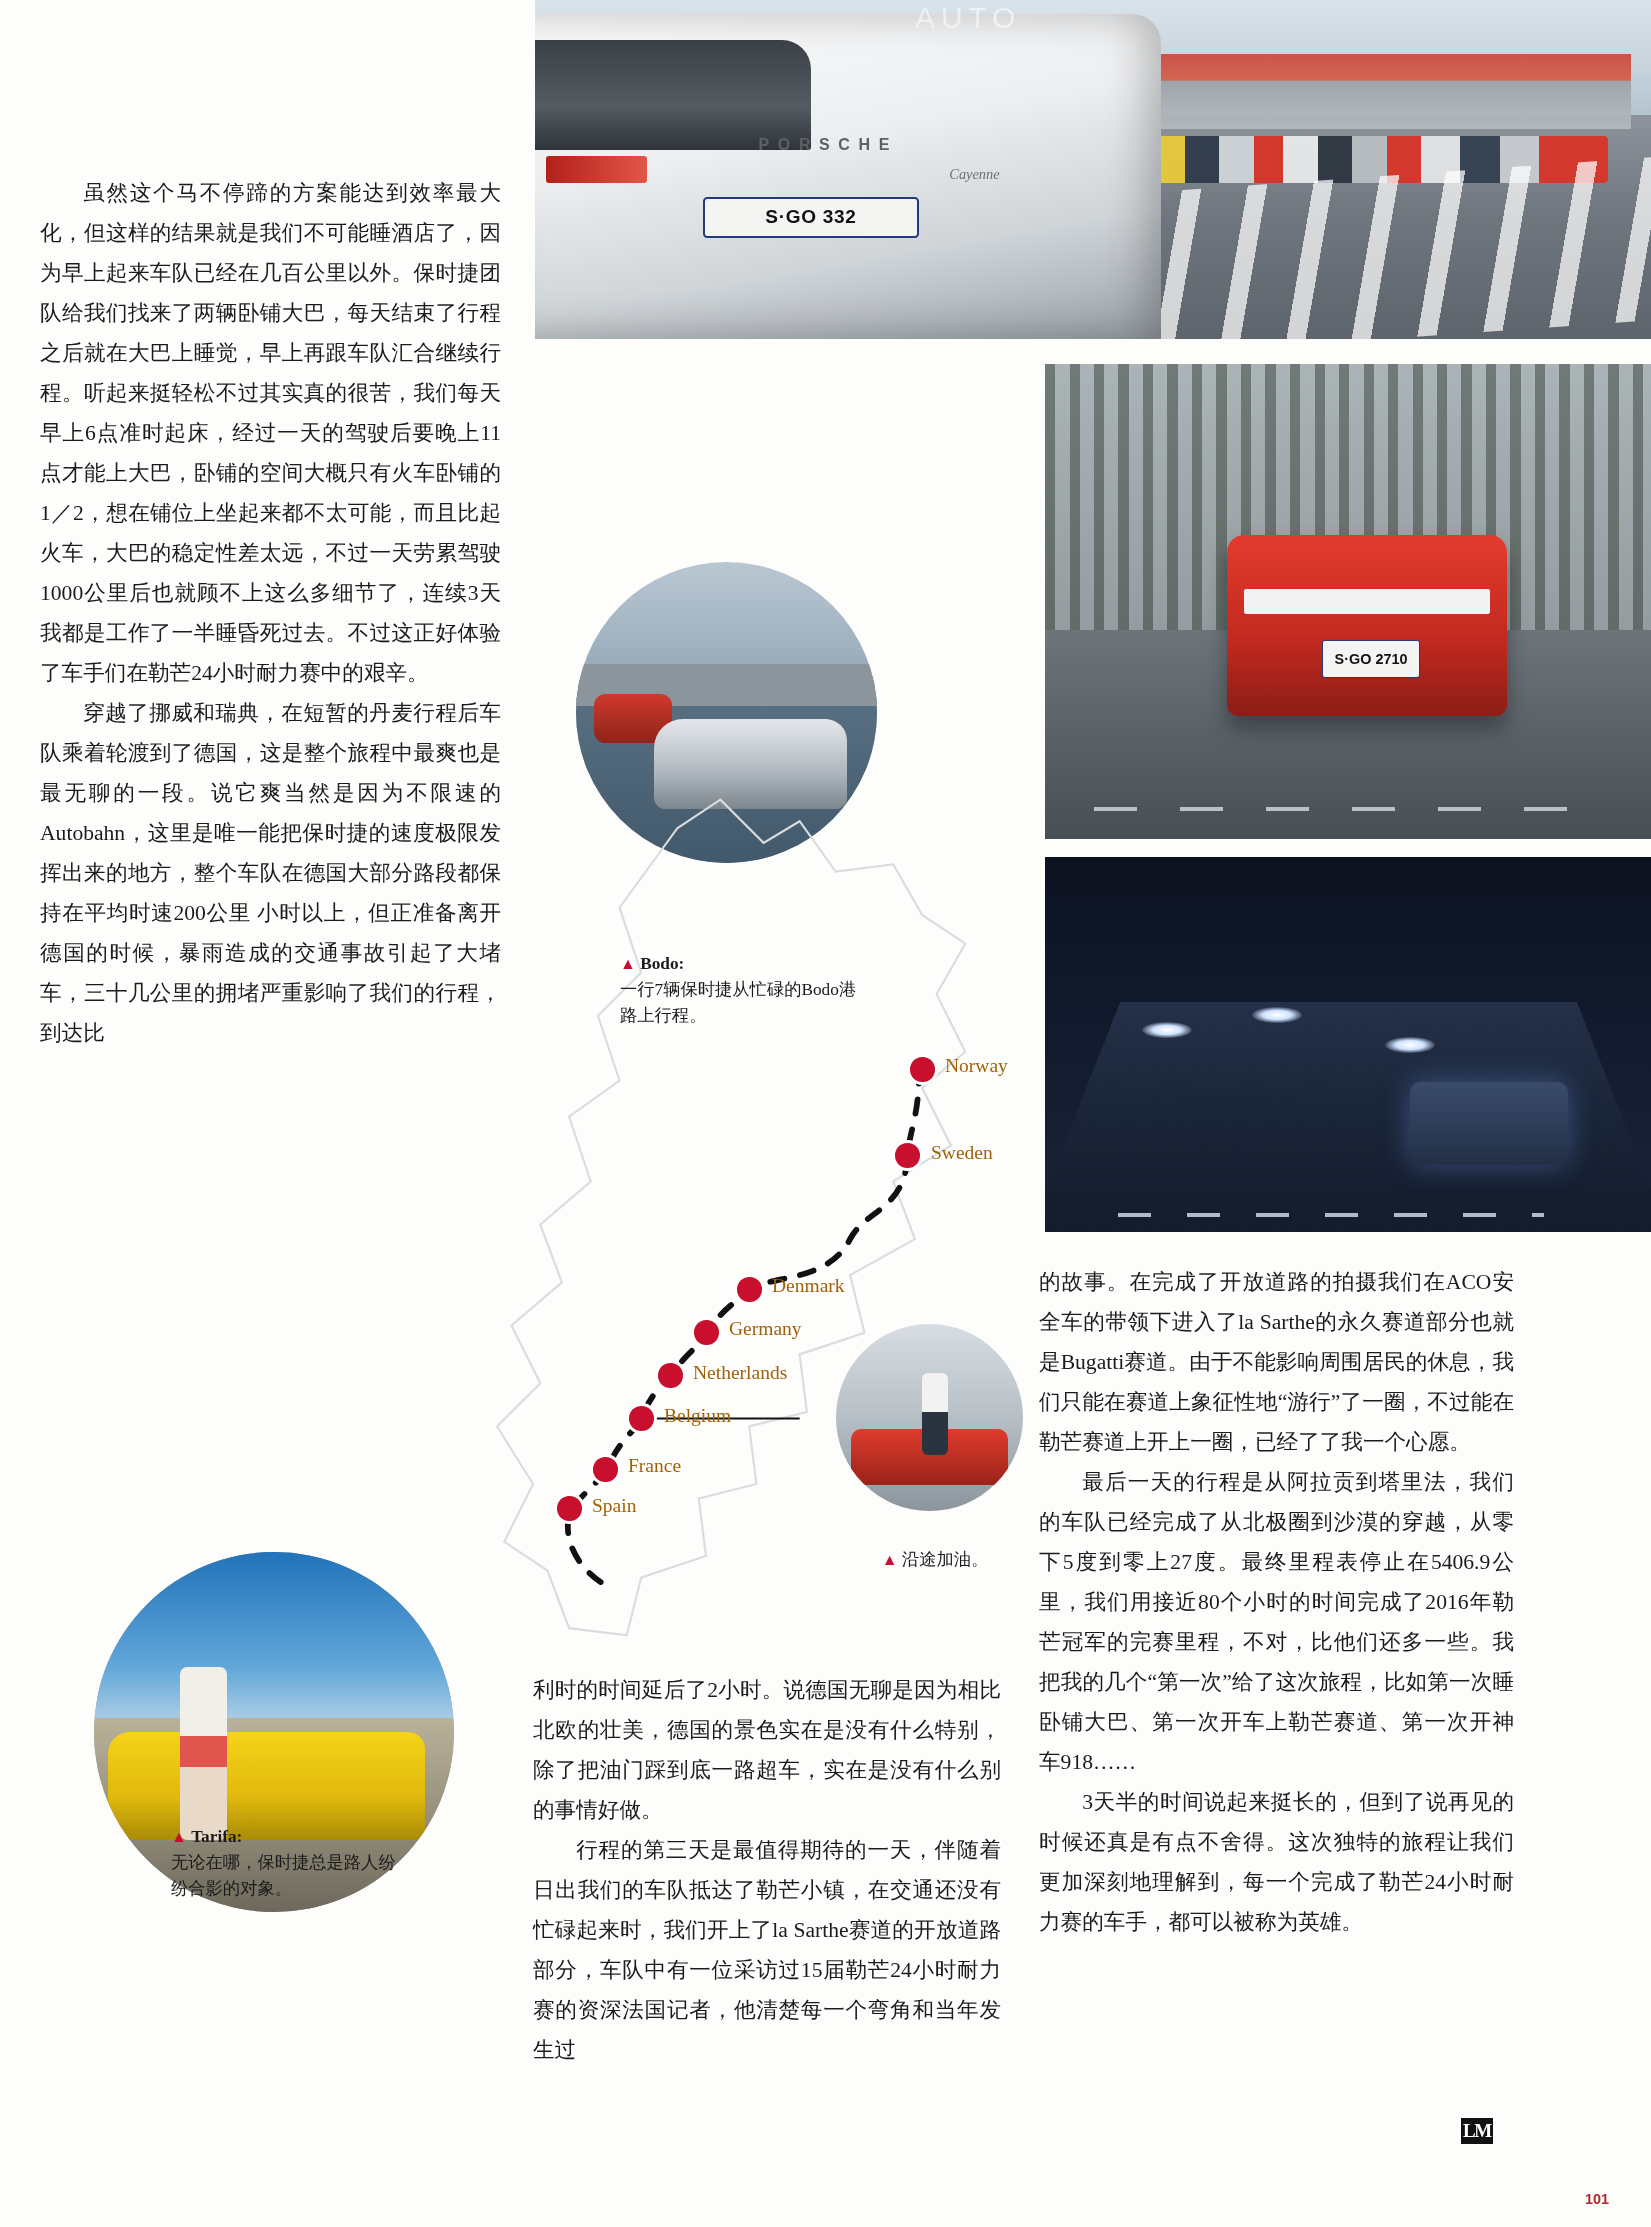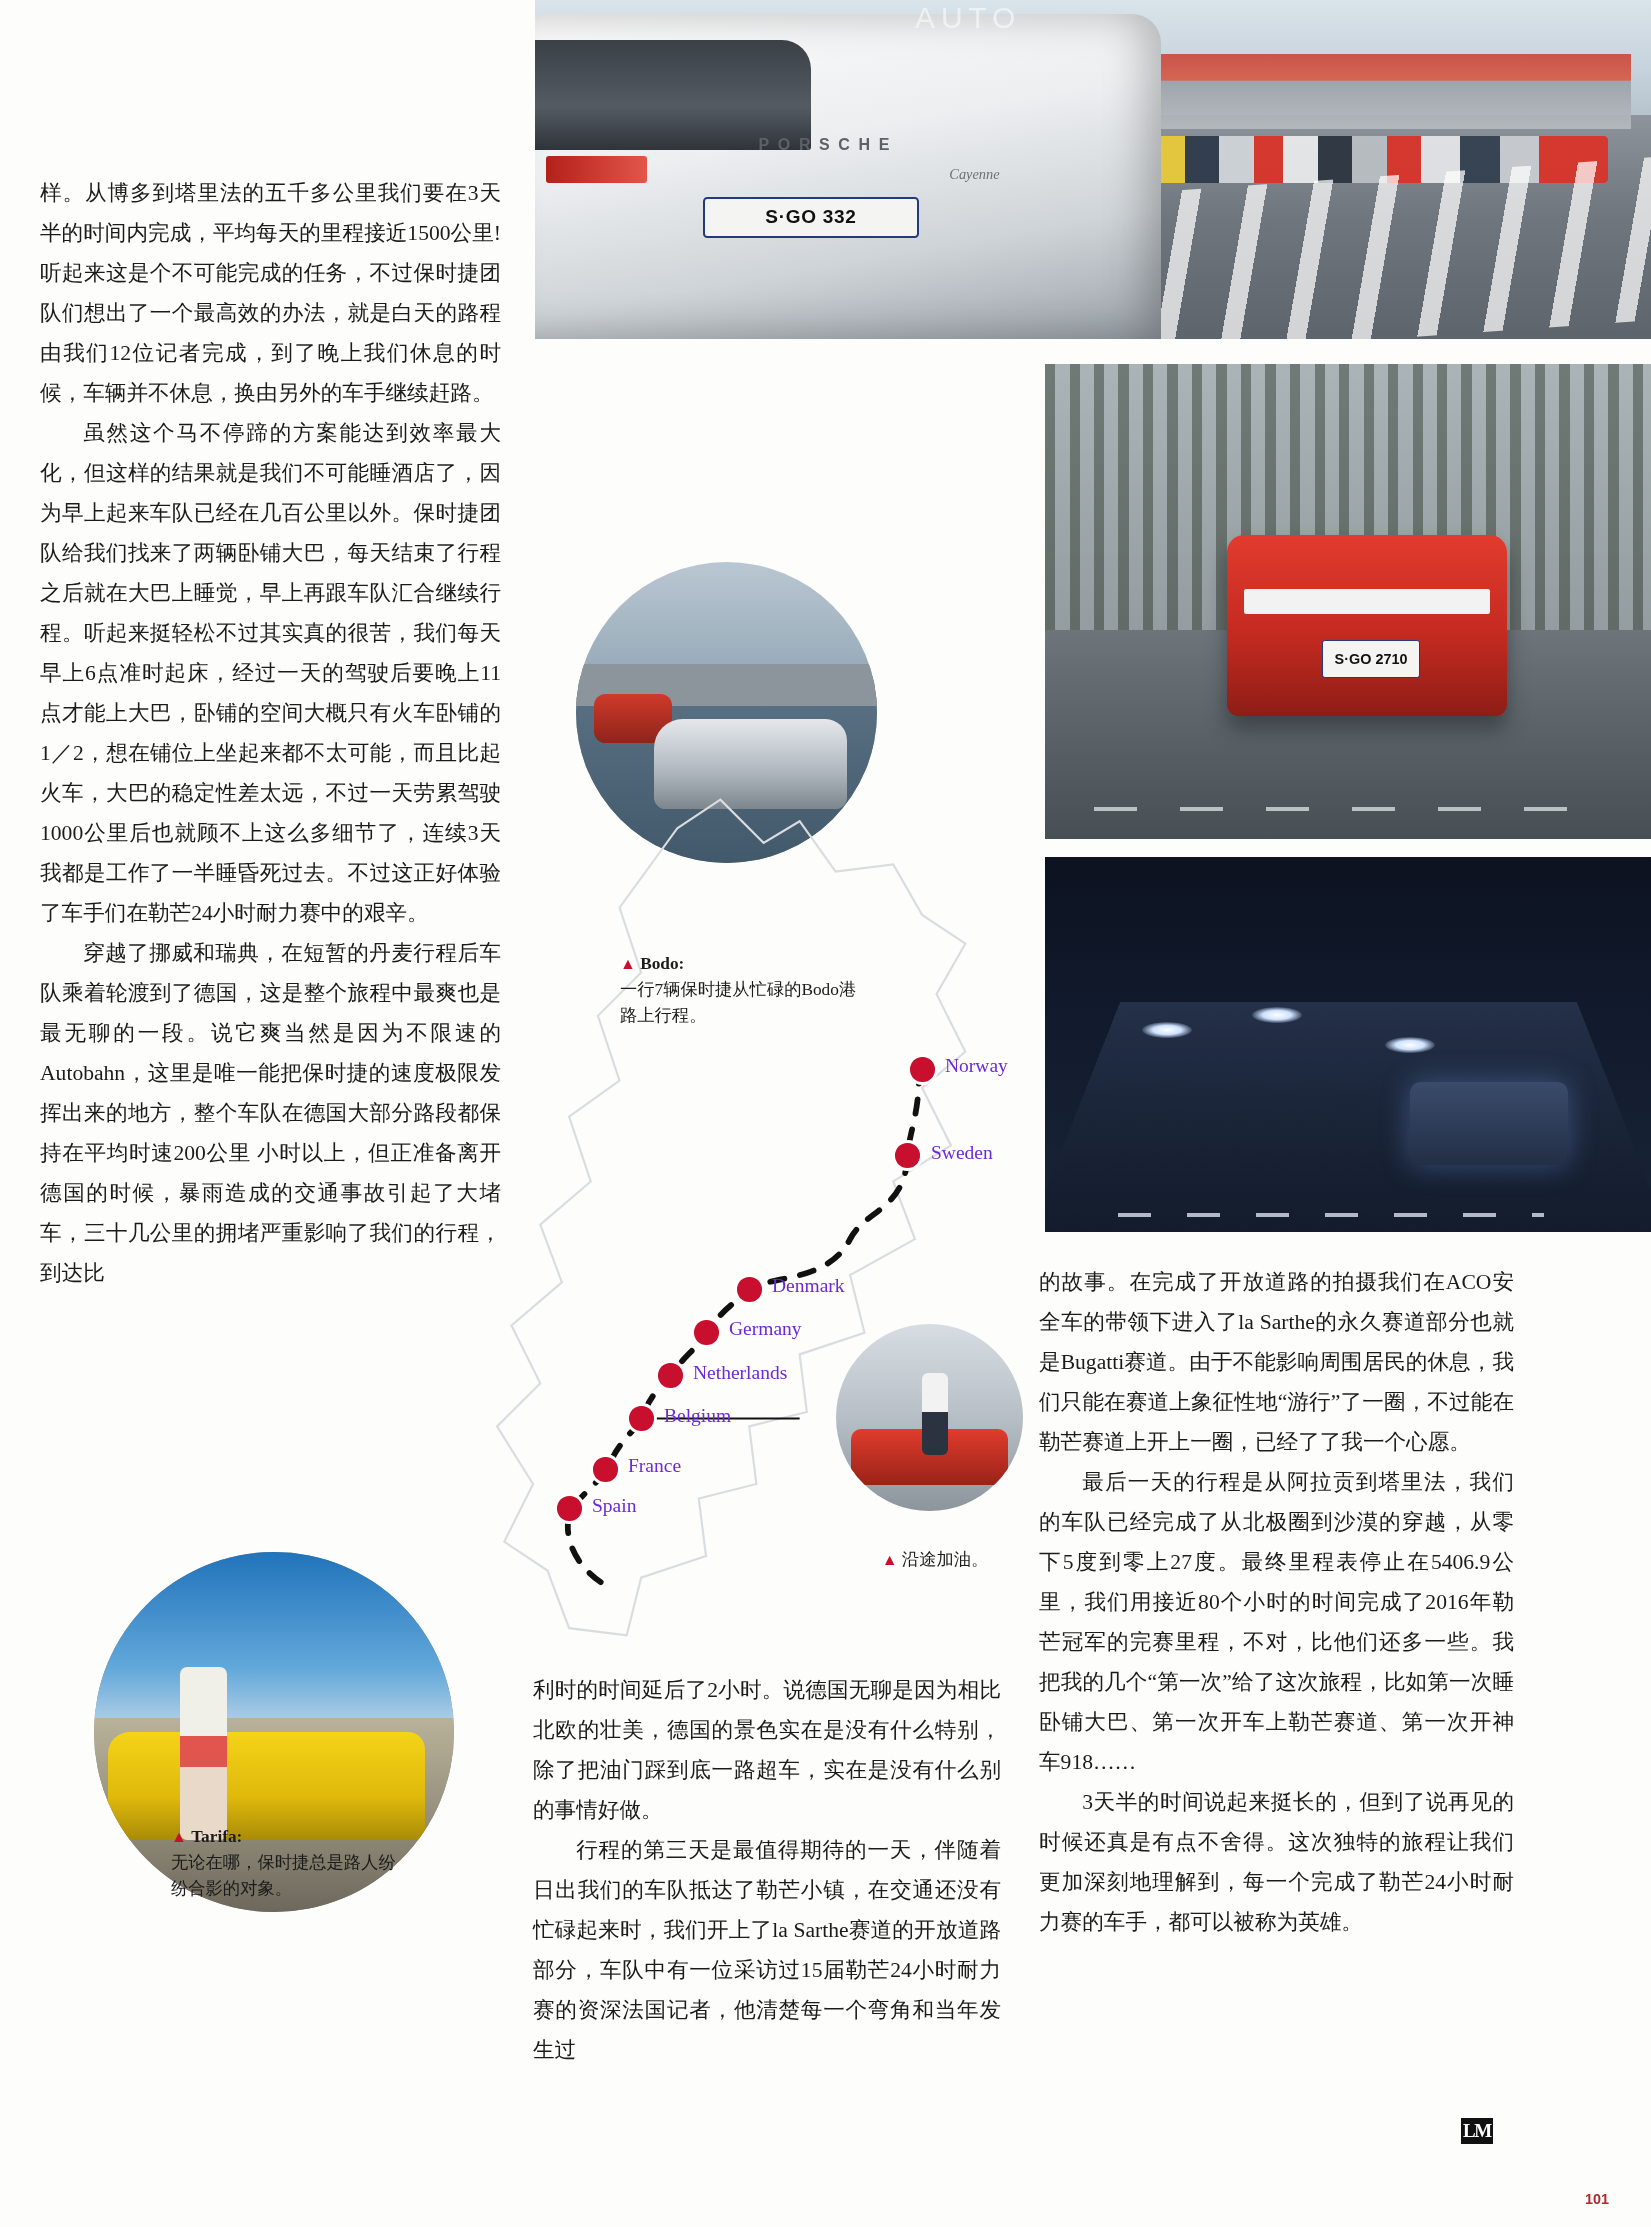--- a/index.html
+++ b/index.html
@@ -291,21 +291,21 @@
     top: 778px;
     width: 562px;
     height: 951px;
   }
   #map-area svg { position:absolute; left:0; top:0; }
 
   .node-label {
     position: absolute;
     font-family: "Liberation Serif", serif;
     font-size: 19.5px;
-    color: #6d28d9;
+    color: #a16207;
     white-space: nowrap;
   }
   .node-dot {
     position: absolute;
     width: 24.5px; height: 24.5px;
     border-radius: 50%;
     background: #c8102e;
     box-shadow: 0 0 0 2.9px #ffffff;
   }
 
@@ -458,21 +458,20 @@
   <div class="caption" id="cap-refuel">
     <span class="tri">▲</span><span>沿途加油。</span>
   </div>
 
   <div class="caption" id="cap-tarifa">
     <span class="tri">▲</span><span class="ttl">Tarifa:</span>
     <div>无论在哪，保时捷总是路人纷纷合影的对象。</div>
   </div>
 
   <div class="col" id="col-left">
-    <p class="noindent">样。从博多到塔里法的五千多公里我们要在3天半的时间内完成，平均每天的里程接近1500公里! 听起来这是个不可能完成的任务，不过保时捷团队们想出了一个最高效的办法，就是白天的路程由我们12位记者完成，到了晚上我们休息的时候，车辆并不休息，换由另外的车手继续赶路。</p>
     <p>虽然这个马不停蹄的方案能达到效率最大化，但这样的结果就是我们不可能睡酒店了，因为早上起来车队已经在几百公里以外。保时捷团队给我们找来了两辆卧铺大巴，每天结束了行程之后就在大巴上睡觉，早上再跟车队汇合继续行程。听起来挺轻松不过其实真的很苦，我们每天早上6点准时起床，经过一天的驾驶后要晚上11点才能上大巴，卧铺的空间大概只有火车卧铺的1／2，想在铺位上坐起来都不太可能，而且比起火车，大巴的稳定性差太远，不过一天劳累驾驶1000公里后也就顾不上这么多细节了，连续3天我都是工作了一半睡昏死过去。不过这正好体验了车手们在勒芒24小时耐力赛中的艰辛。</p>
     <p>穿越了挪威和瑞典，在短暂的丹麦行程后车队乘着轮渡到了德国，这是整个旅程中最爽也是最无聊的一段。说它爽当然是因为不限速的Autobahn，这里是唯一能把保时捷的速度极限发挥出来的地方，整个车队在德国大部分路段都保持在平均时速200公里 小时以上，但正准备离开德国的时候，暴雨造成的交通事故引起了大堵车，三十几公里的拥堵严重影响了我们的行程，到达比</p>
   </div>
 
   <div class="col" id="col-mid-lower">
     <p class="noindent">利时的时间延后了2小时。说德国无聊是因为相比北欧的壮美，德国的景色实在是没有什么特别，除了把油门踩到底一路超车，实在是没有什么别的事情好做。</p>
     <p>行程的第三天是最值得期待的一天，伴随着日出我们的车队抵达了勒芒小镇，在交通还没有忙碌起来时，我们开上了la Sarthe赛道的开放道路部分，车队中有一位采访过15届勒芒24小时耐力赛的资深法国记者，他清楚每一个弯角和当年发生过</p>
   </div>
 
   <div class="col" id="col-right">

